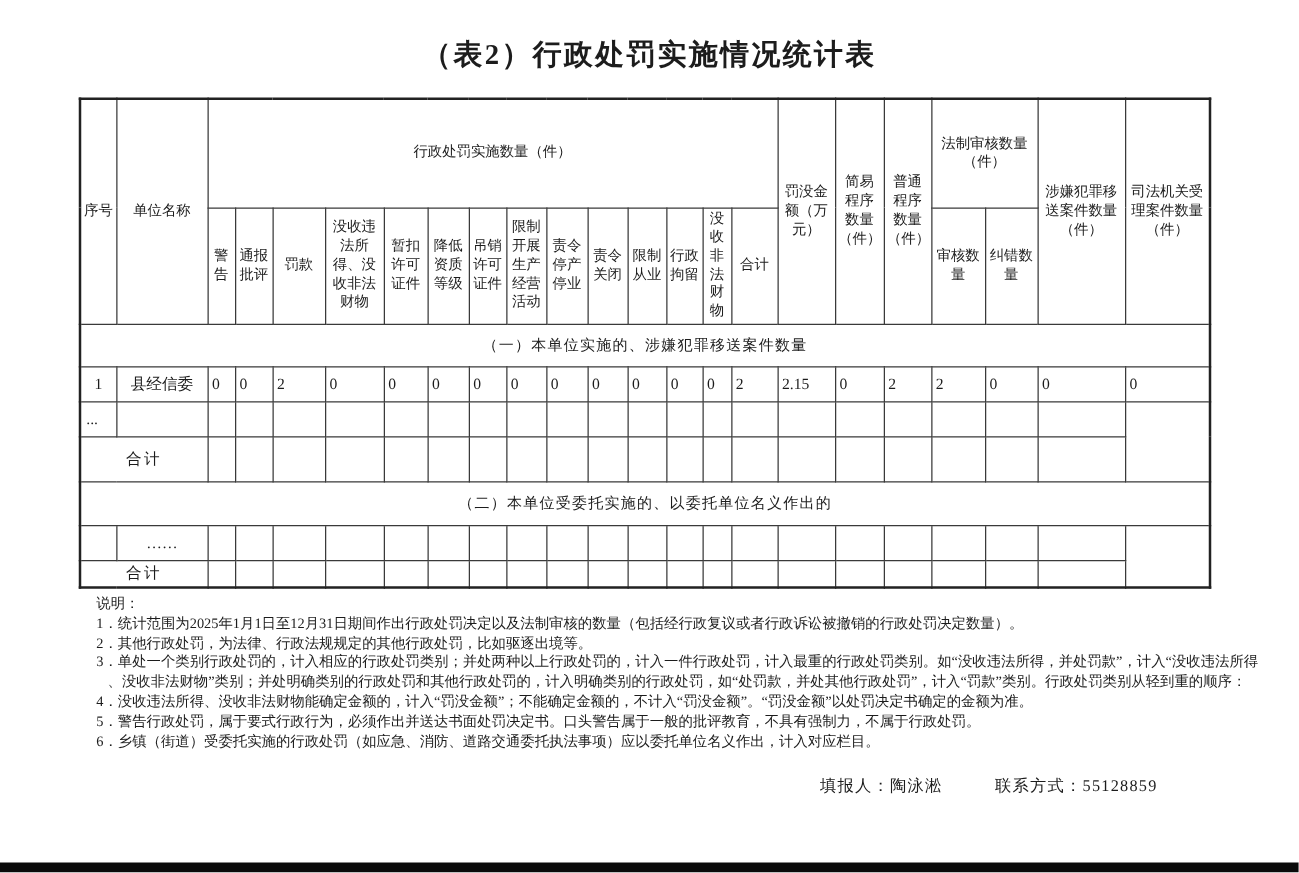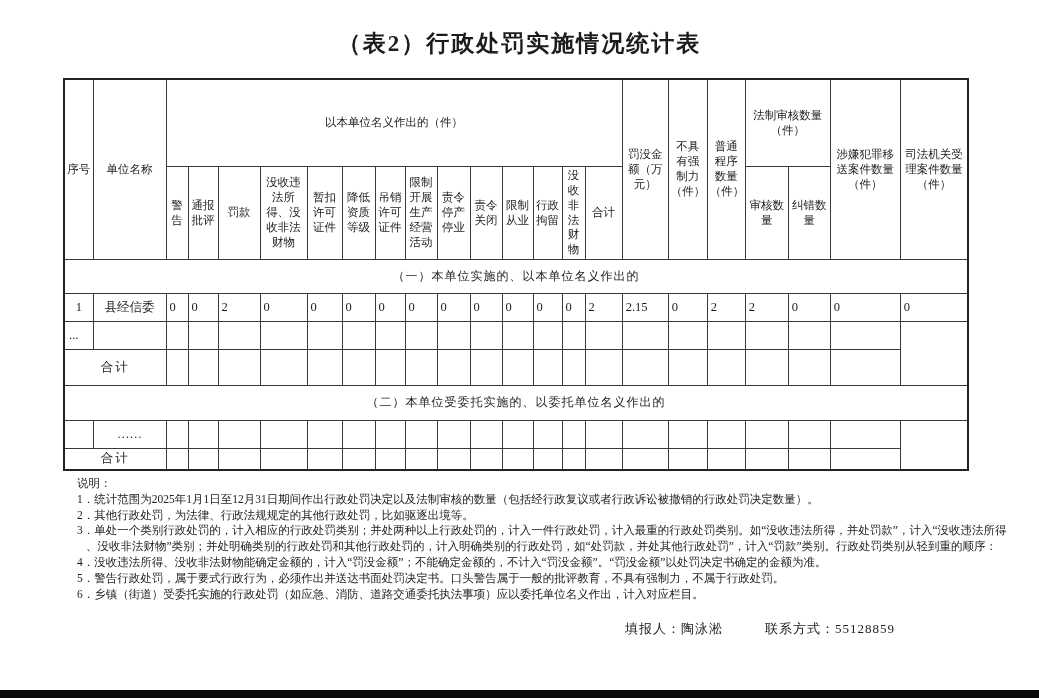--- a/index.html
+++ b/index.html
@@ -40,21 +40,21 @@
   .num-cell { text-align: left; padding-left: 3px; font-size: 12.5px; }
   .total-cell { text-align: center; font-size: 12.5px; letter-spacing: 2px; }
 
   .notes {
     position: absolute; left: 77px; top: 476px; width: 970px;
     font-size: 11.5px; line-height: 15.8px; white-space: nowrap;
   }
   .notes .cont { padding-left: 9px; }
 
   .report-footer {
-    position: absolute; left: 625px; top: 620px;
+    position: absolute; left: 656px; top: 620px;
     font-size: 13px; letter-spacing: 1px;
   }
   .report-footer .gap { display: inline-block; width: 42px; }
 
   .scan-strip {
     position: absolute; left: 0; bottom: 0; width: 1039px; height: 8px;
     background: #0a0a0a;
   }
 </style>
 </head>
@@ -86,23 +86,23 @@
     <col style="width:43px">
       <col style="width:42px">
     <col style="width:70px">
       <col style="width:68px">
   </colgroup>
 
   <tbody>
       <tr class="h1">
     <th rowspan="2">序号</th>
     <th rowspan="2">单位名称</th>
-    <th colspan="14">以本单位名义作出的（件）</th>
+    <th colspan="14">行政处罚实施数量（件）</th>
     <th rowspan="2">罚没金额（万元）</th>
-    <th rowspan="2">不具有强制力（件）</th>
+    <th rowspan="2">简易程序数量（件）</th>
     <th rowspan="2">普通程序数量（件）</th>
     <th colspan="2">法制审核数量（件）</th>
     <th rowspan="2">涉嫌犯罪移送案件数量（件）</th>
     <th rowspan="2">司法机关受理案件数量（件）</th>
   </tr>
   <tr class="h2">
     <th>警告</th>
     <th>通报批评</th>
     <th>罚款</th>
     <th>没收违法所得、没收非法财物</th>
@@ -114,21 +114,21 @@
     <th>责令关闭</th>
     <th>限制从业</th>
     <th>行政拘留</th>
     <th>没收非法财物</th>
     <th>合计</th>
     <th>审核数量</th>
     <th>纠错数量</th>
   </tr>
 
   <tr class="band">
-    <td colspan="23" class="band-cell">（一）本单位实施的、以本单位名义作出的</td>
+    <td colspan="23" class="band-cell">（一）本单位实施的、涉嫌犯罪移送案件数量</td>
   </tr>
 
   <tr class="data">
     <td class="seq-cell">1</td>
     <td class="unit-cell">县经信委</td>
     <td class="num-cell">0</td>
     <td class="num-cell">0</td>
     <td class="num-cell">2</td>
     <td class="num-cell">0</td>
     <td class="num-cell">0</td>

